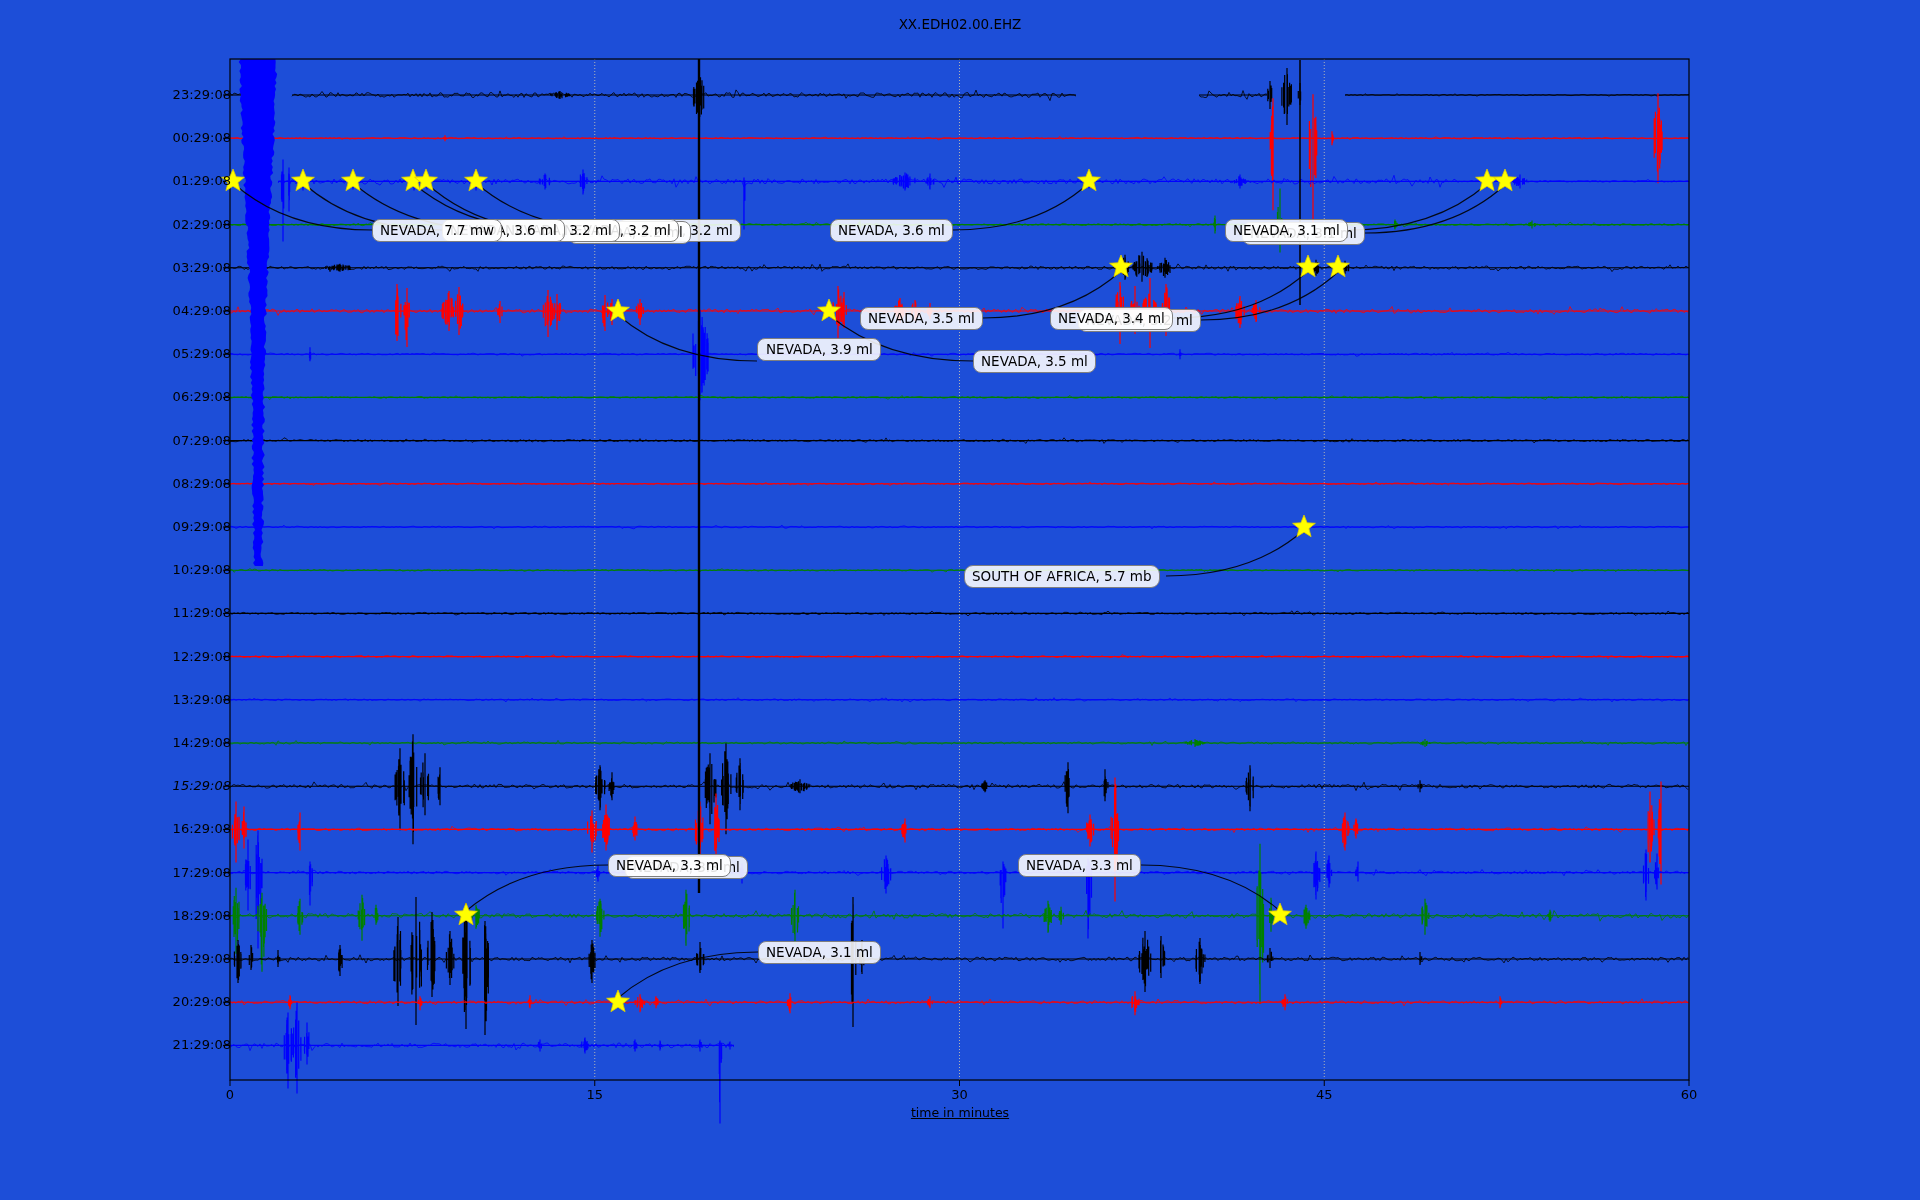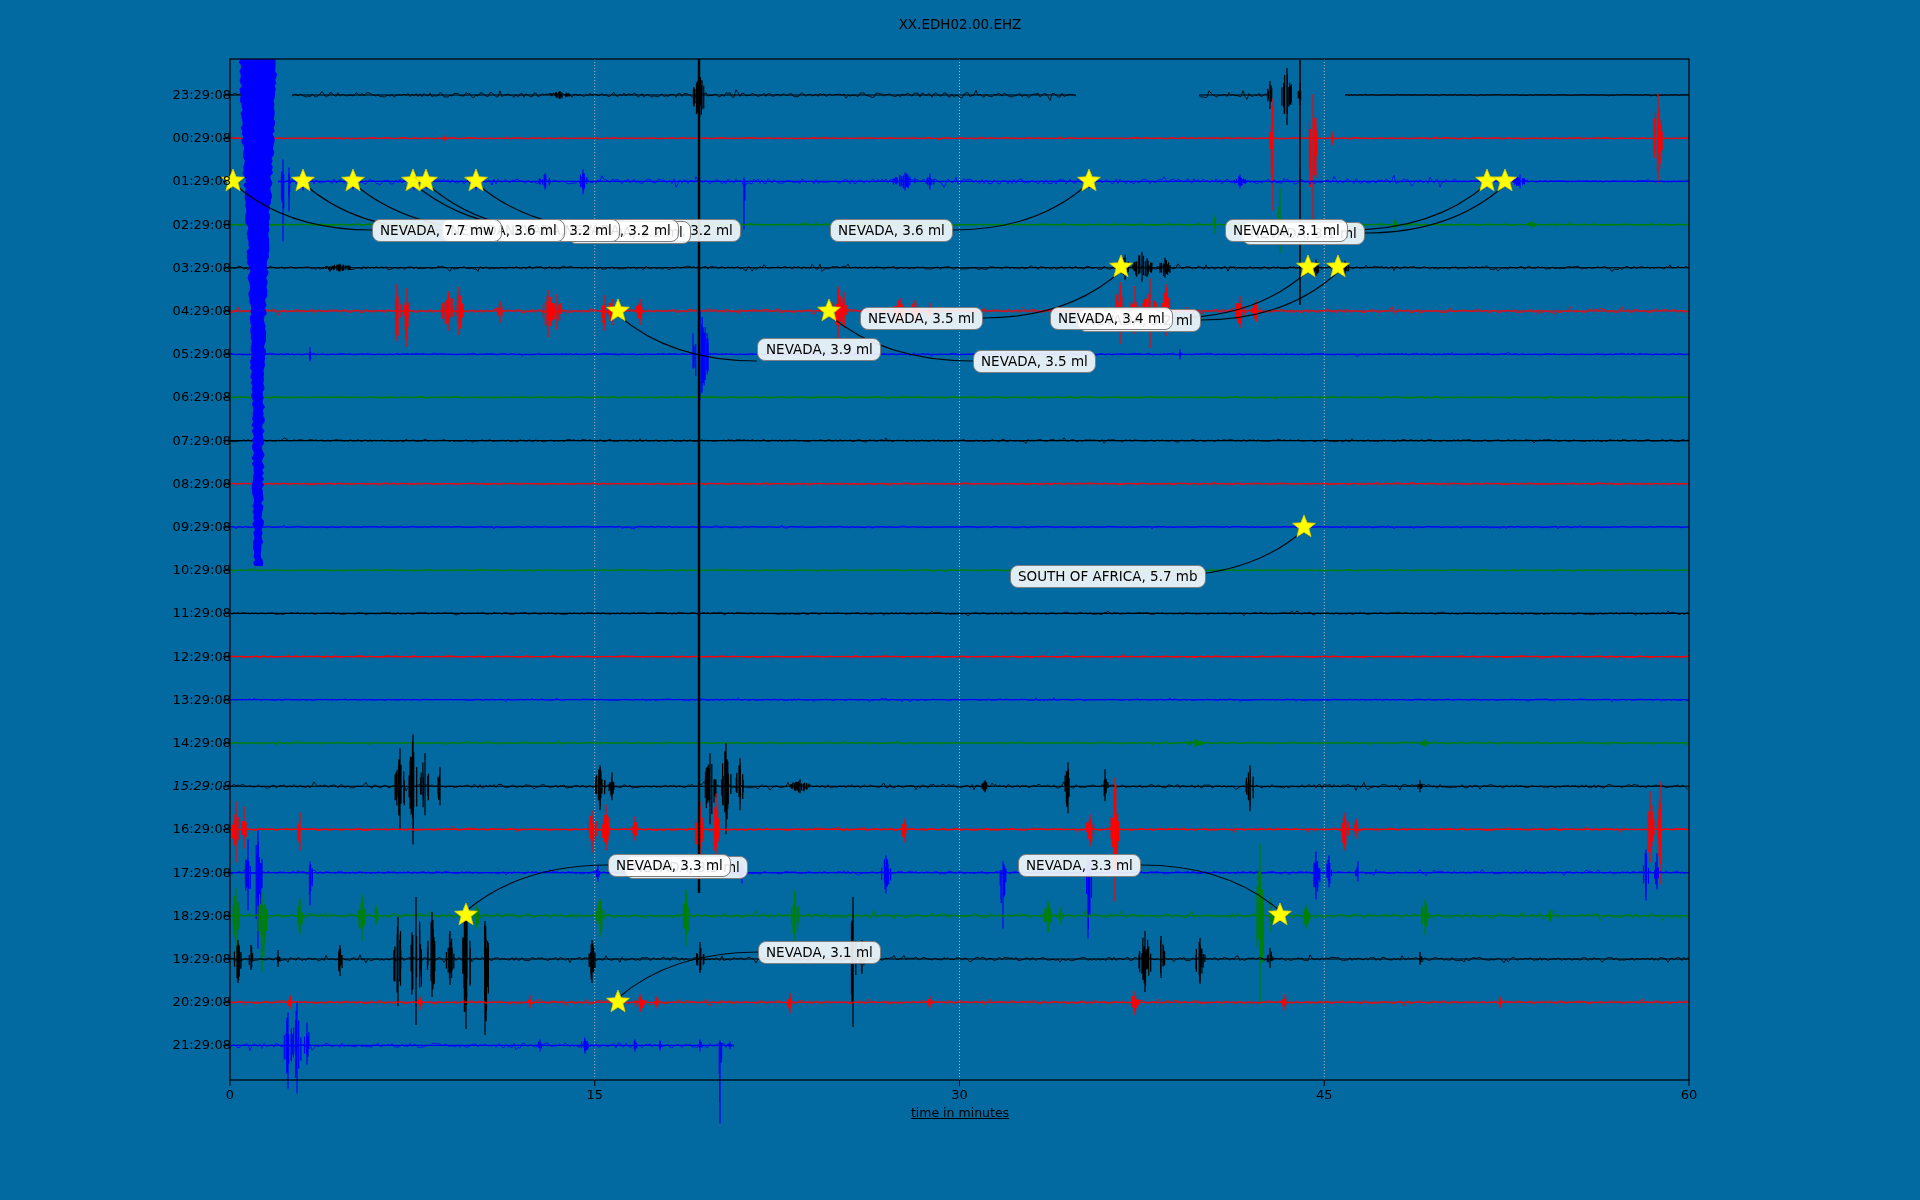--- a/index.html
+++ b/index.html
@@ -1,16 +1,16 @@
 <!DOCTYPE html>
 <html><head>
 <meta charset="utf-8">
 <style>
   html,body{margin:0;padding:0;background:#ffffff;}
-  #fig{position:relative;width:1920px;height:1200px;background:#0369a1;overflow:hidden;
+  #fig{position:relative;width:1920px;height:1200px;background:#1d4ed8;overflow:hidden;
        font-family:"DejaVu Sans","Liberation Sans",sans-serif;}
   #plot-svg{position:absolute;left:0;top:0;z-index:1;}
   .title{position:absolute;left:730px;top:16px;width:460px;text-align:center;
          font-size:13.5px;color:#000;z-index:5;}
   .ylabel{position:absolute;width:95px;left:136px;text-align:right;font-size:13px;color:#000;z-index:5;}
   .xtick{position:absolute;width:50px;text-align:center;font-size:13px;color:#000;top:1087px;z-index:5;}
   .xlabel{position:absolute;left:810px;top:1105px;width:300px;text-align:center;
           font-size:12.5px;color:#000;z-index:5;text-decoration:underline;}
   .ann{position:absolute;font-size:13.5px;line-height:18px;background:rgba(255,255,255,0.88);
        border:1.2px solid #7f7f7f;border-radius:8px;padding:1px 7px 2px;white-space:nowrap;color:#000;}
@@ -346,19 +346,19 @@
       <div class="ann" style="left: 568px; top: 221px; z-index: 22;">NEVADA, 3.2 ml</div>
       <div class="ann" style="left: 618px; top: 219px; z-index: 21;">NEVADA, 3.2 ml</div>
       <div class="ann" style="left: 830px; top: 219px; z-index: 20;">NEVADA, 3.6 ml</div>
       <div class="ann" style="left: 1225px; top: 219px; z-index: 20;">NEVADA, 3.1 ml</div>
       <div class="ann" style="left: 1242px; top: 222px; z-index: 19;">NEVADA, 3.1 ml</div>
       <div class="ann" style="left: 860px; top: 307px; z-index: 20;">NEVADA, 3.5 ml</div>
       <div class="ann" style="left: 1050px; top: 307px; z-index: 20;">NEVADA, 3.4 ml</div>
       <div class="ann" style="left: 1078px; top: 309px; z-index: 19;">NEVADA, 3.2 ml</div>
       <div class="ann" style="left: 757px; top: 338px; z-index: 20; padding-left: 8px;">NEVADA, 3.9 ml</div>
       <div class="ann" style="left: 973px; top: 350px; z-index: 20;">NEVADA, 3.5 ml</div>
-      <div class="ann" style="left: 1010px; top: 565px; z-index: 20;">SOUTH OF AFRICA, 5.7 mb</div>
+      <div class="ann" style="left: 964px; top: 565px; z-index: 20; border-radius: 9px;">SOUTH OF AFRICA, 5.7 mb</div>
       <div class="ann" style="left: 608px; top: 854px; z-index: 20;">NEVADA, 3.3 ml</div>
       <div class="ann" style="left: 625px; top: 856px; z-index: 19;">NEVADA, 3.3 ml</div>
       <div class="ann" style="left: 1018px; top: 854px; z-index: 20;">NEVADA, 3.3 ml</div>
       <div class="ann" style="left: 758px; top: 941px; z-index: 20;">NEVADA, 3.1 ml</div>
     </div>
 </div>
 
 </body></html>

